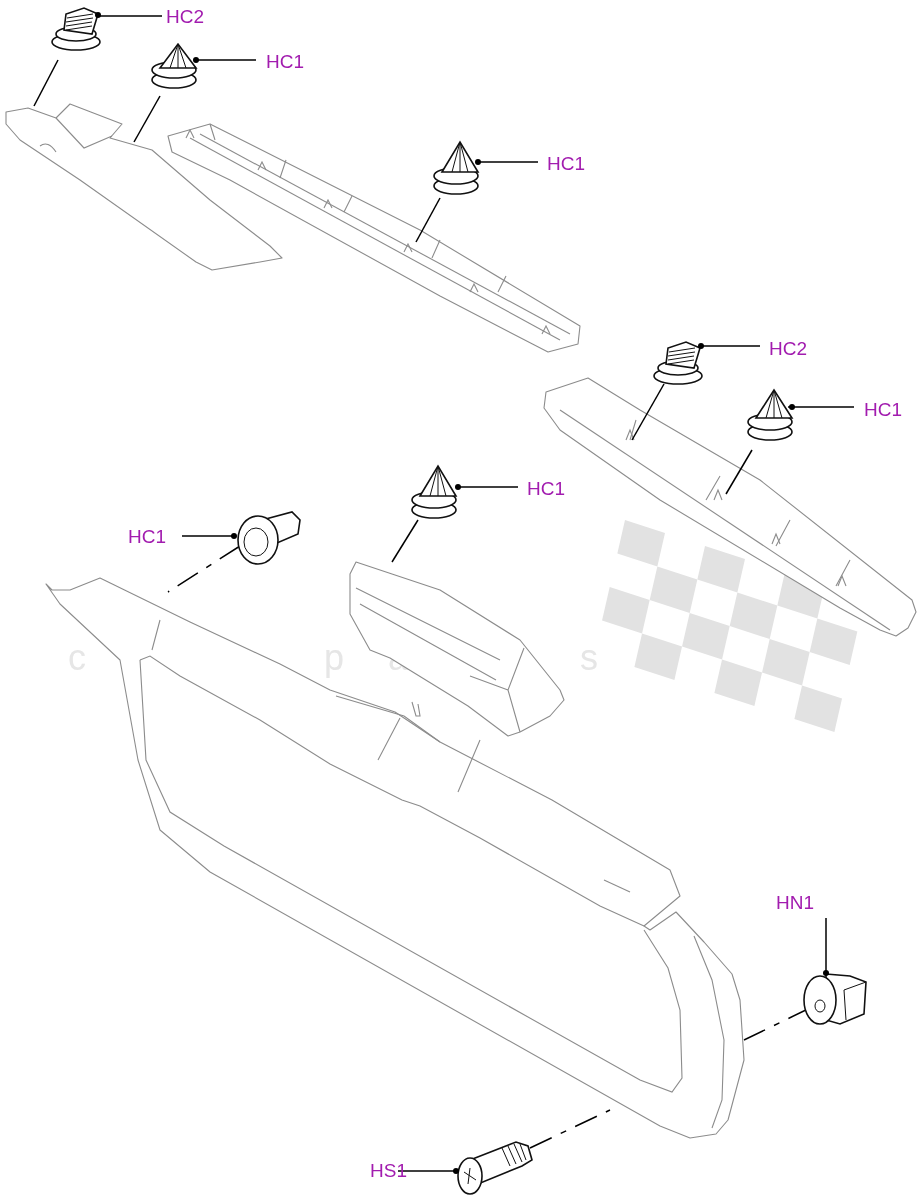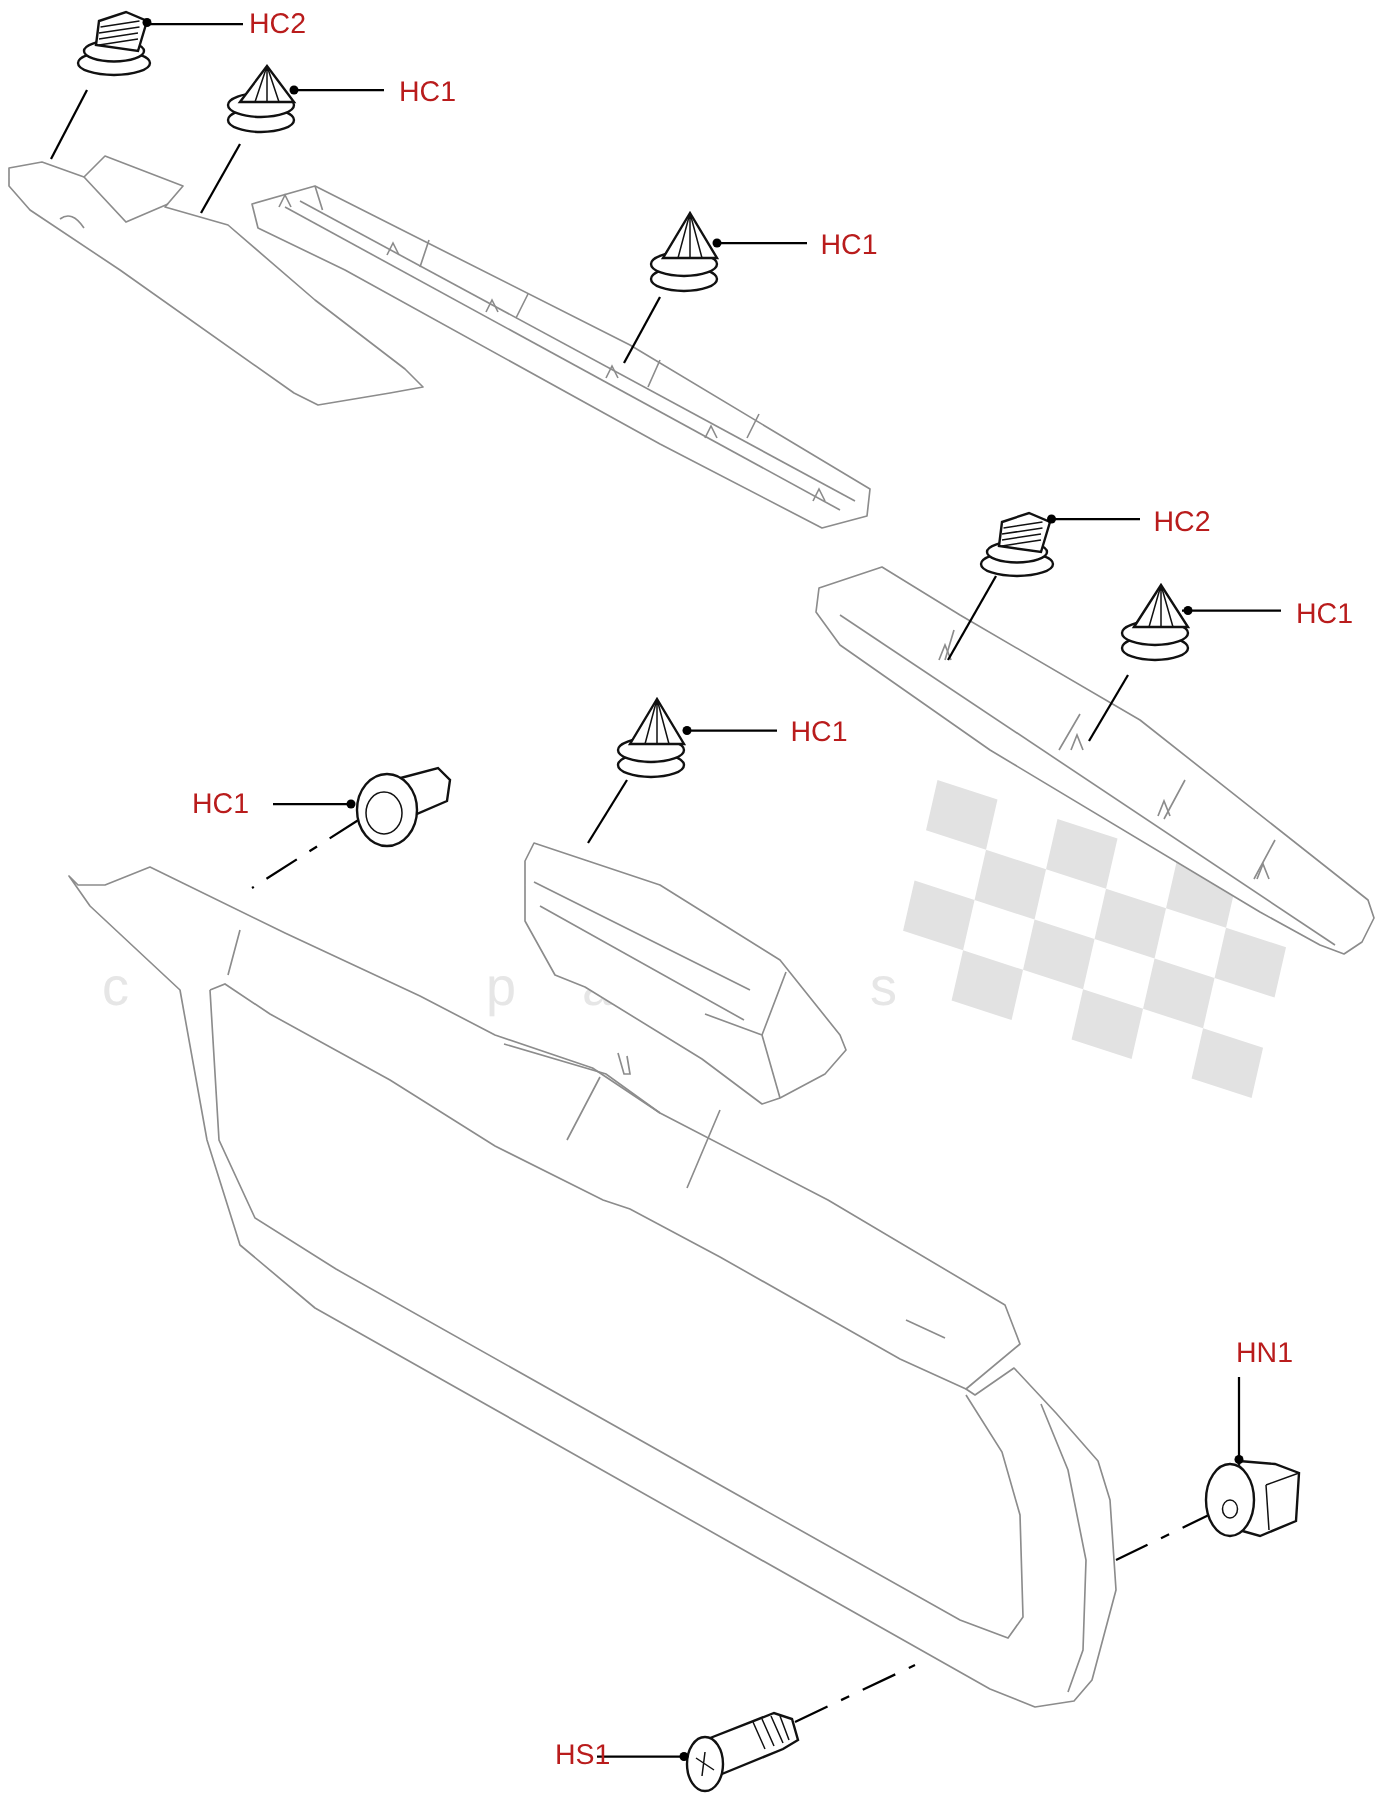--- a/index.html
+++ b/index.html
@@ -1,21 +1,21 @@
 <!DOCTYPE html>
 <html><head>
   <meta charset="utf-8">
   <style>
     html, body { margin: 0; padding: 0; background: #ffffff; }
     body { width: 921px; height: 1200px; position: relative; overflow: hidden; font-family: "Liberation Sans", sans-serif; }
     #stage { position: absolute; left: 0; top: 0; width: 921px; height: 1200px; }
     .wm-big { position: absolute; left: 70px; top: 488px; font-family: "Liberation Sans", sans-serif; font-weight: bold; font-size: 122px; letter-spacing: -2px; color: #f7c9cc; opacity: 0.75; line-height: 1; white-space: nowrap; }
     .wm-small { position: absolute; left: 68px; top: 640px; font-family: "Liberation Sans", sans-serif; font-size: 36px; color: #e6e6e6; line-height: 1; white-space: nowrap; letter-spacing: 0; }
     .wm-small span { display: inline-block; width: 64px; }
-    .callout { position: absolute; font-family: "Liberation Sans", sans-serif; font-size: 19px; color: #b91c1c; line-height: 1; white-space: nowrap; cursor: pointer; }
+    .callout { position: absolute; font-family: "Liberation Sans", sans-serif; font-size: 19px; color: #a21caf; line-height: 1; white-space: nowrap; cursor: pointer; }
     svg .part { fill: #ffffff; stroke: #8c8c8c; stroke-width: 1.1; stroke-linejoin: round; }
     svg .partline { fill: none; stroke: #8c8c8c; stroke-width: 1.1; }
     svg .leader { stroke: #000; stroke-width: 1.5; fill: none; }
     svg .dash { stroke: #000; stroke-width: 1.5; fill: none; stroke-dasharray: 24 10 6 10; }
     svg .dot { fill: #000; }
     svg .clip { fill: #ffffff; stroke: #111; stroke-width: 1.6; }
     svg .clipline { fill: none; stroke: #111; stroke-width: 1; }
     svg .check { fill: #e2e2e2; }
   </style>
 </head>
@@ -175,15 +175,15 @@
     </g>
   </svg>
 
   <div class="callout" style="left:166px;top:7px;">HC2</div>
   <div class="callout" style="left:266px;top:52px;">HC1</div>
   <div class="callout" style="left:547px;top:154px;">HC1</div>
   <div class="callout" style="left:769px;top:339px;">HC2</div>
   <div class="callout" style="left:864px;top:400px;">HC1</div>
   <div class="callout" style="left:527px;top:479px;">HC1</div>
   <div class="callout" style="left:128px;top:527px;">HC1</div>
-  <div class="callout" style="left:824px;top:893px;">HN1</div>
+  <div class="callout" style="left:776px;top:893px;">HN1</div>
   <div class="callout" style="left:347px;top:1161px;margin-left:23px;">HS1</div>
 </div>
 
 </body></html>

